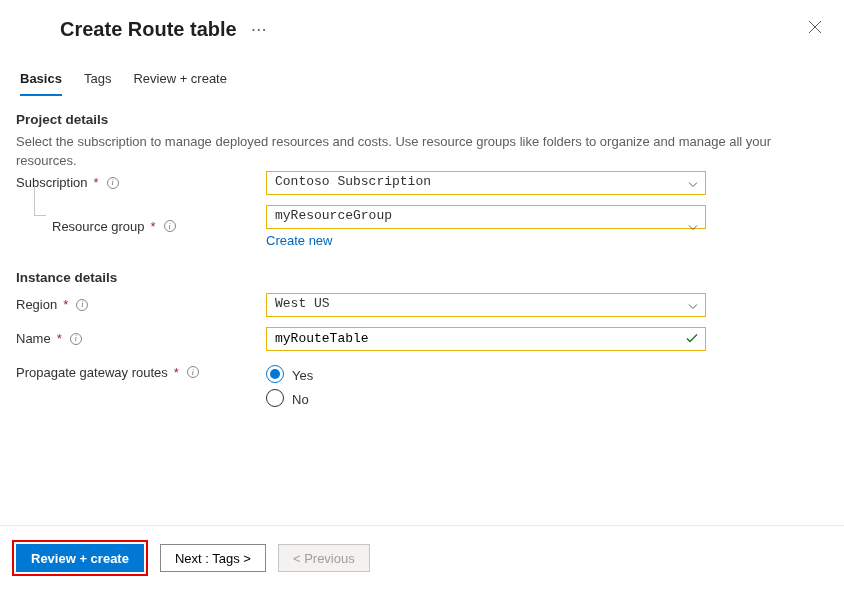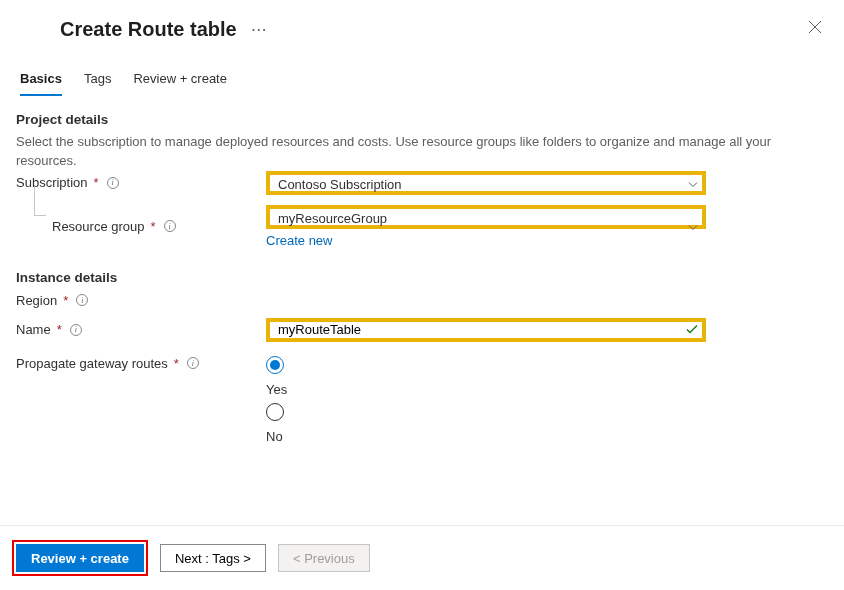--- a/index.html
+++ b/index.html
@@ -119,24 +119,24 @@
     font-family: Georgia, serif;
   }
   .field-wrap {
     flex: 1;
     max-width: 440px;
     position: relative;
   }
   .select, .text-input {
     width: 100%;
     height: 24px;
-    border: 4px solid #eab308;
+    border: 1px solid #eab308;
     padding: 2px 26px 2px 8px;
     font-size: 13px;
-    font-family: Liberation Sans, sans-serif;
+    font-family: Liberation Mono, monospace;
     background: #fff;
     outline: none;
     position: relative;
   }
   .chevron {
     position: absolute;
     right: 8px;
     top: 50%;
     transform: translateY(-50%);
     pointer-events: none;
@@ -155,24 +155,23 @@
     margin-top: 4px;
     display: inline-block;
   }
   .radio-group {
     display: flex;
     flex-direction: column;
     gap: 6px;
   }
   .radio-option {
     display: flex;
-    align-items: flex-start;
+    align-items: flex-end;
     gap: 8px;
     cursor: pointer;
-    flex-direction: column;
   }
   .radio-circle {
     width: 18px;
     height: 18px;
     border: 1px solid #323130;
     border-radius: 50%;
     display: flex;
     align-items: center;
     justify-content: center;
   }
@@ -282,20 +281,28 @@
 </div>
 
 <div class="section">
   <div class="section-title" style="margin-top:22px">Instance details</div>
 
   <div class="form-row" style="margin-top:8px">
     <div class="form-label">
       <span>Region</span>
       <span class="required">*</span>
       <span class="info-icon">i</span>
+    </div>
+    <div class="field-wrap">
+      <div class="select">West US</div>
+      <span class="chevron">
+        <svg width="10" height="6" viewBox="0 0 10 6">
+            <path d="M1 1 L5 5 L9 1" stroke="#605e5c" stroke-width="1" fill="none"></path>
+          </svg>
+      </span>
     </div>
   </div>
 
   <div class="form-row">
     <div class="form-label">
       <span>Name</span>
       <span class="required">*</span>
       <span class="info-icon">i</span>
     </div>
     <div class="field-wrap">

